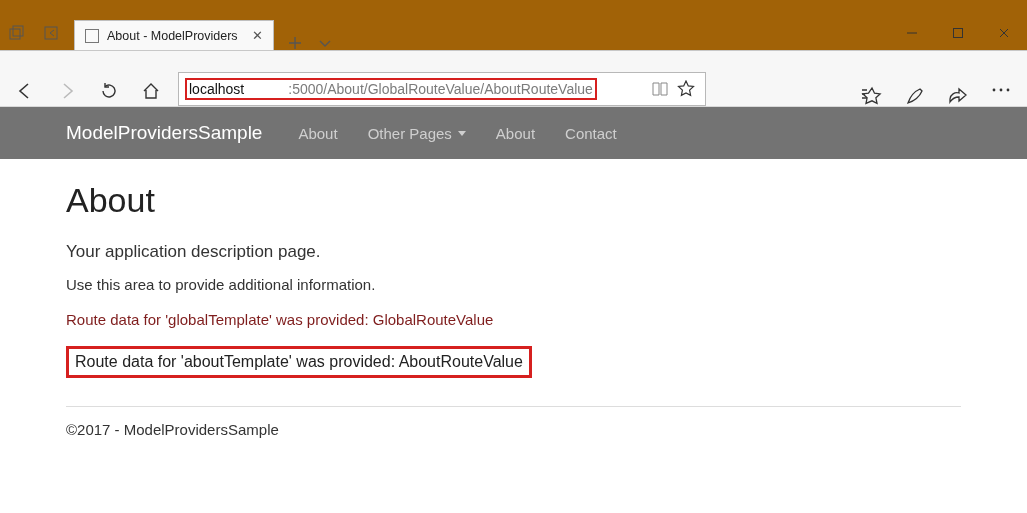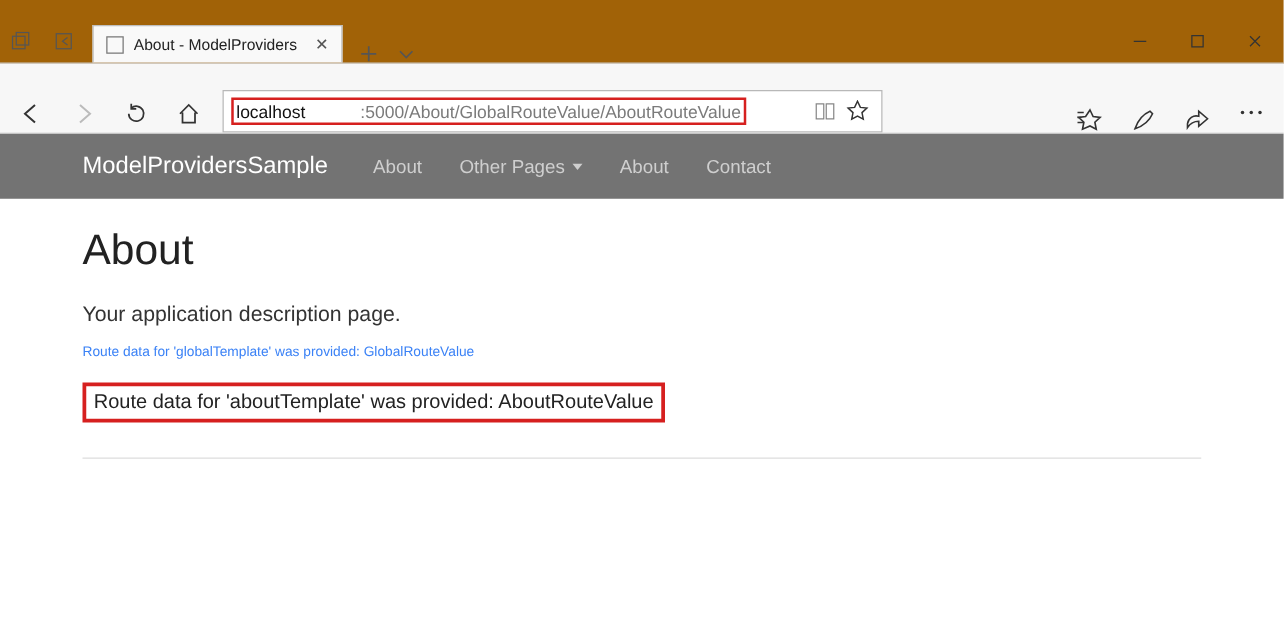--- a/index.html
+++ b/index.html
@@ -37,21 +37,21 @@
   .page { position: relative; }
   .navbar { background: #737373; color: #d0d0d0; height: 52px; display: flex; align-items: center; padding: 0 66px; font-size: 15px; }
   .brand { color: #fff; font-size: 19px; margin-right: 36px; }
   .navlink { margin-right: 30px; color: #cfcfcf; display: inline-flex; align-items: center; }
   .caret { width: 0; height: 0; border-left: 4px solid transparent; border-right: 4px solid transparent; border-top: 5px solid #cfcfcf; margin-left: 6px; }
 
   .container { padding: 22px 66px 0 66px; color: #222; }
   h2.title { font-size: 34px; font-weight: 400; margin-bottom: 22px; }
   h3.sub   { font-size: 17px; font-weight: 400; margin-bottom: 14px; color: #333; }
   p.body   { font-size: 15px; margin-bottom: 18px; color: #333; }
-  p.route  { font-size: 11px; margin-bottom: 18px; color: #3b82f6; }
+  p.route  { font-size: 15px; margin-bottom: 18px; color: #7f1d1d; }
   .hl-box  { border: 3px solid #d6201f; padding: 4px 6px; display: inline-block; margin-bottom: 20px; }
   hr.rule  { border: none; border-top: 1px solid #ddd; margin: 8px 0 14px 0; }
   .footer  { font-size: 15px; color: #333; }
 
   svg { display: block; }
 </style>
 </head>
 <body>
 
 <div class="titlebar">
@@ -195,20 +195,22 @@
         <span>About</span>
       </span>
     <span class="navlink">
         <span>Contact</span>
       </span>
   </div>
 
   <div class="container">
     <h2 class="title">About</h2>
     <h3 class="sub">Your application description page.</h3>
+    <p class="body">Use this area to provide additional information.</p>
     <p class="route">Route data for 'globalTemplate' was provided: GlobalRouteValue</p>
     <div class="hl-box">
       <span>Route data for 'aboutTemplate' was provided: AboutRouteValue</span>
     </div>
     <hr class="rule">
+    <div class="footer">©2017 - ModelProvidersSample</div>
   </div>
 
 </div>
 
 </body></html>

